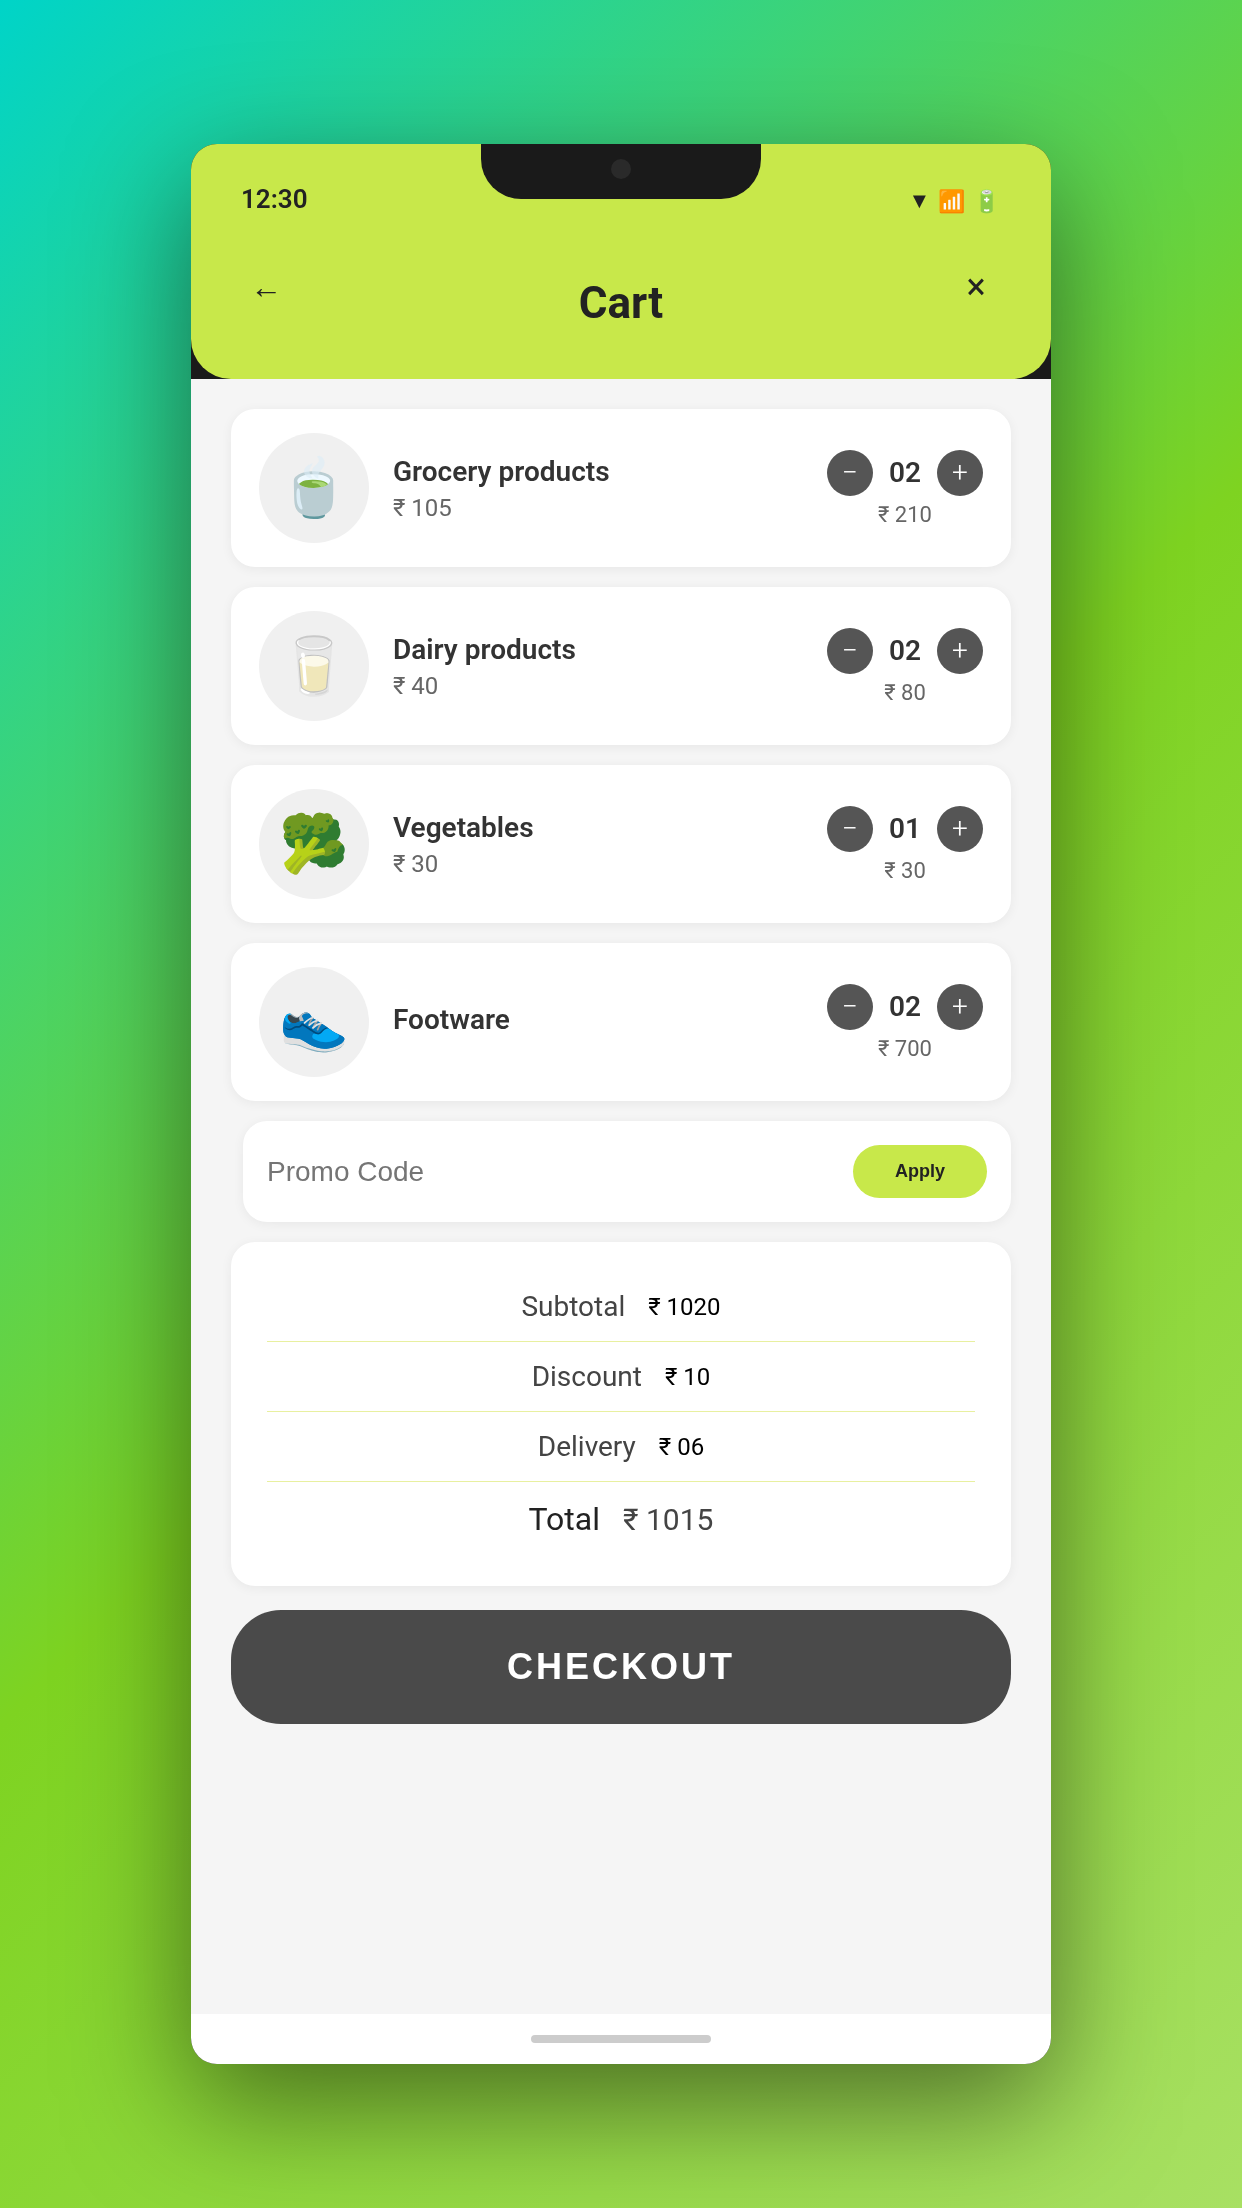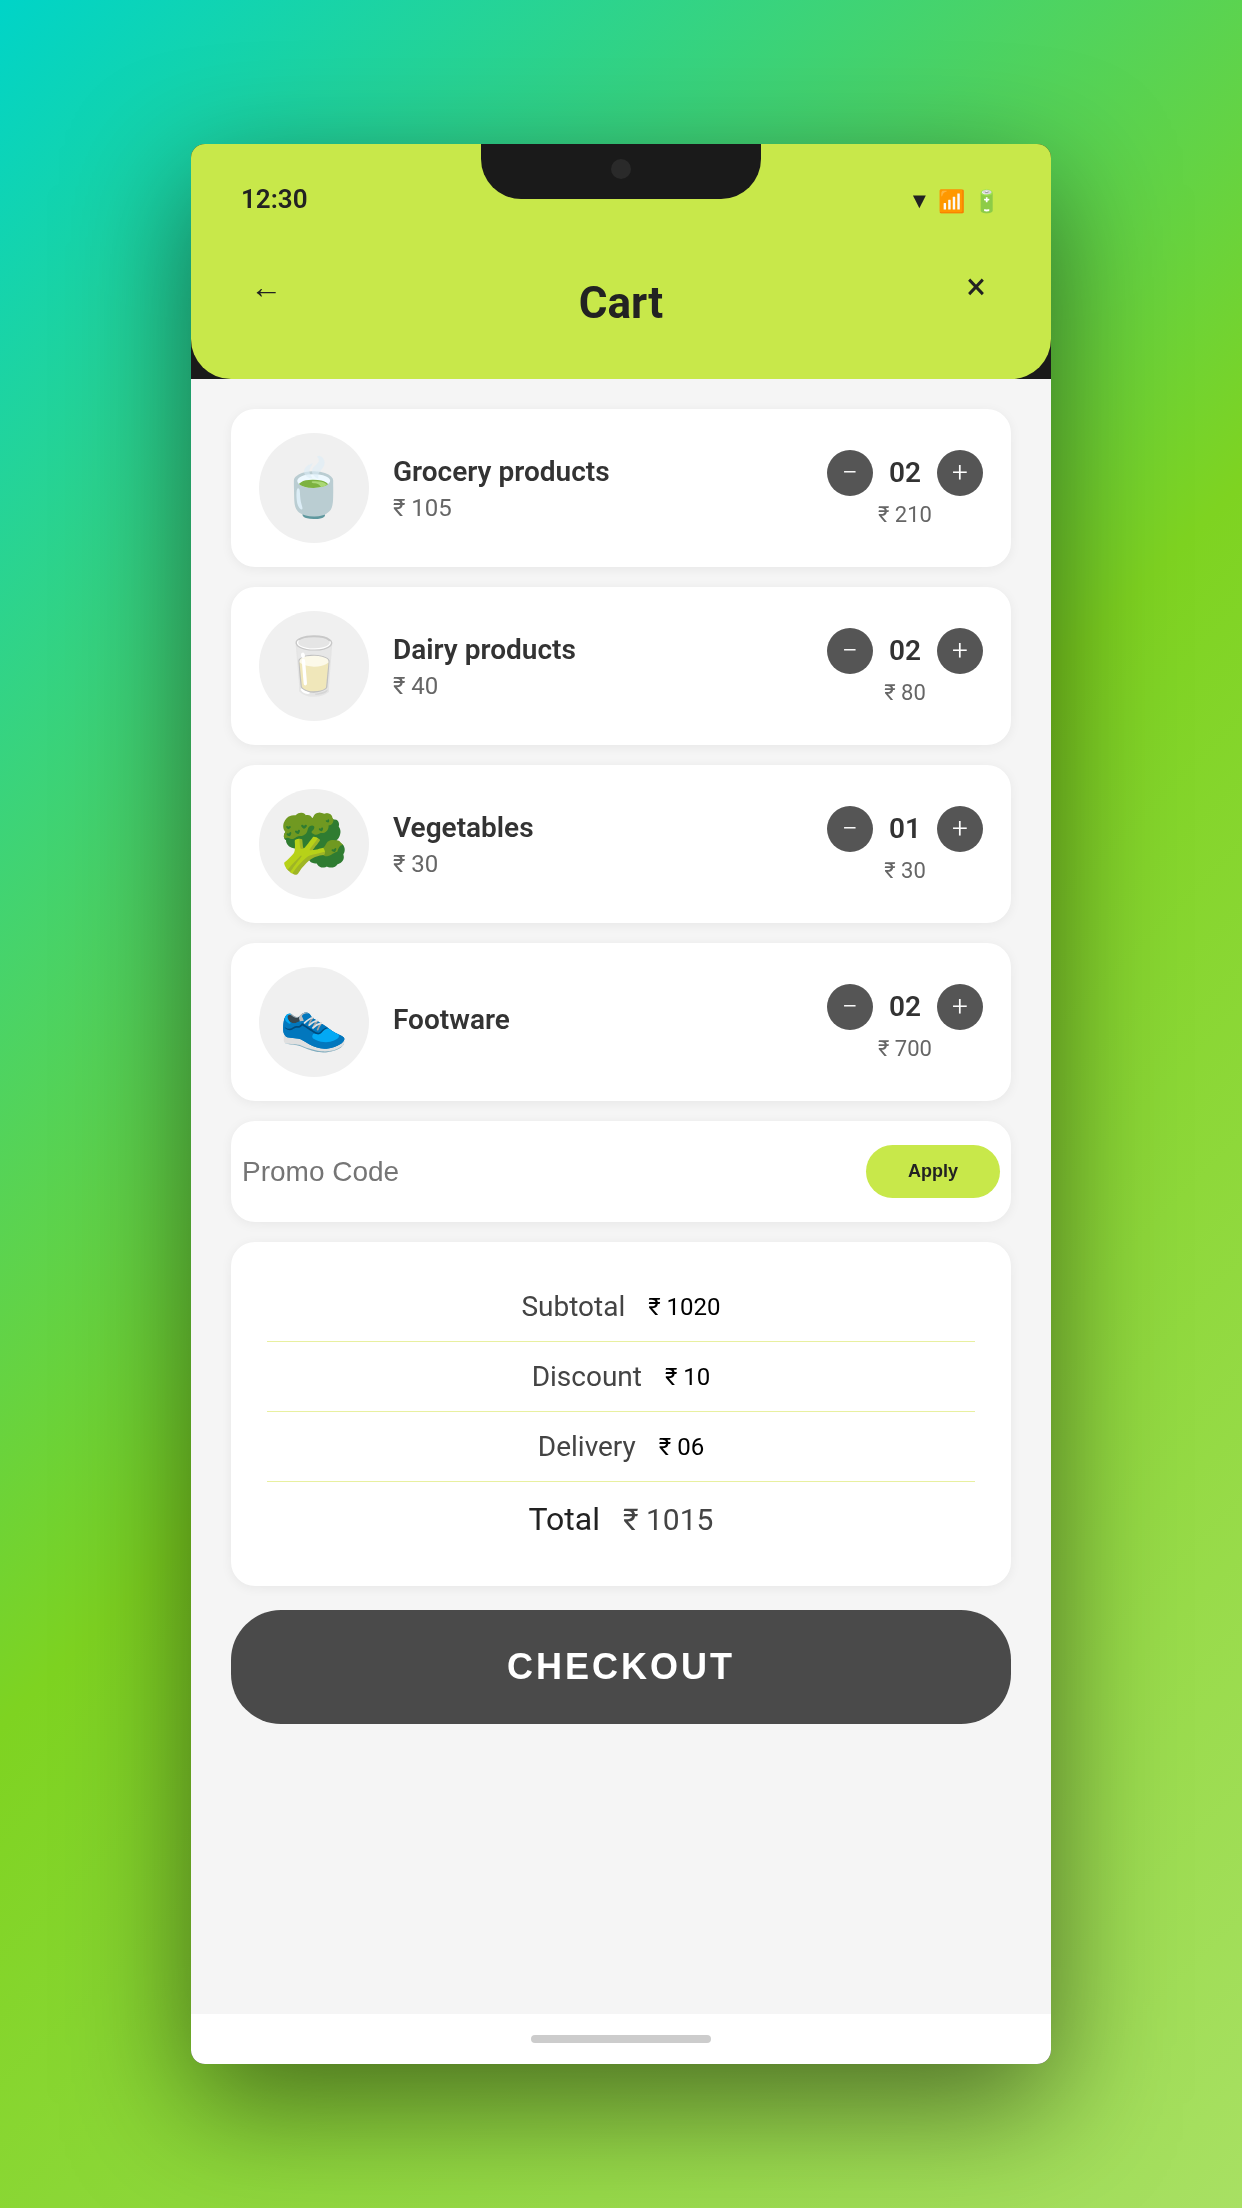--- a/index.html
+++ b/index.html
@@ -12,21 +12,21 @@
       display: flex;
       justify-content: center;
       align-items: center;
       font-family: -apple-system, BlinkMacSystemFont, 'Segoe UI', Roboto, sans-serif;
     }
 
     .phone-frame {
       width: 860px;
       height: 1920px;
       background: #1a1a1a;
-      border-radius: 14px;
+      border-radius: 26px;
       position: relative;
       box-shadow: 0 40px 120px rgba(0,0,0,0.5);
       overflow: hidden;
       display: flex;
       flex-direction: column;
     }
 
     
     .status-bar {
       background: #c8e84a;
@@ -219,25 +219,26 @@
     .item-total {
       font-size: 22px;
       color: #666;
       text-align: center;
     }
 
     
     .promo-card {
       background: #fff;
       border-radius: 24px;
-      padding: 24px 11px;
+      padding: 24px 24px;
       display: flex;
       align-items: center;
       justify-content: space-between;
       box-shadow: 0 2px 12px rgba(0,0,0,0.06);
+      margin-left: 12px;
     }
 
     .promo-label {
       font-size: 28px;
       color: #888;
     }
 
     .apply-btn {
       background: #c8e84a;
       border: none;

